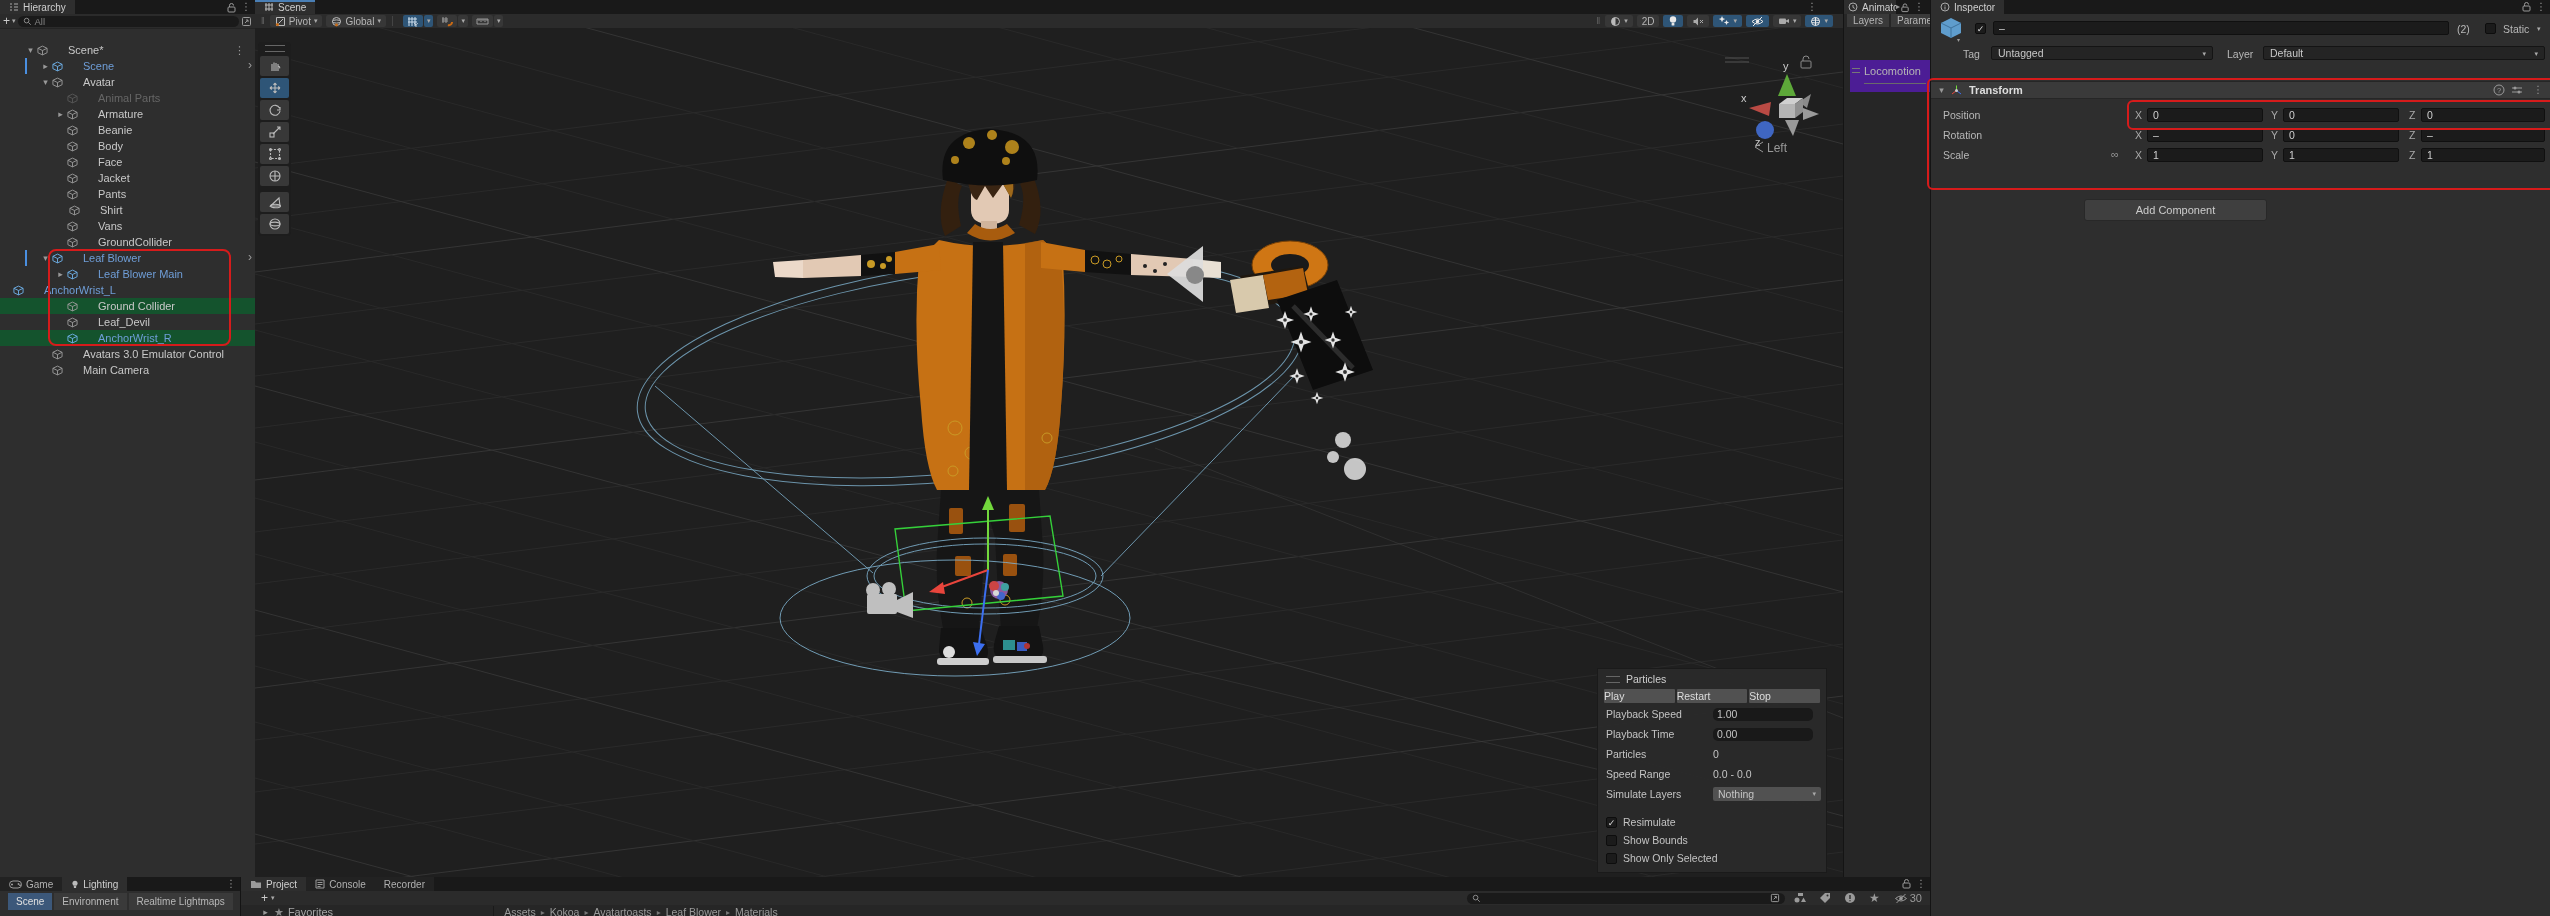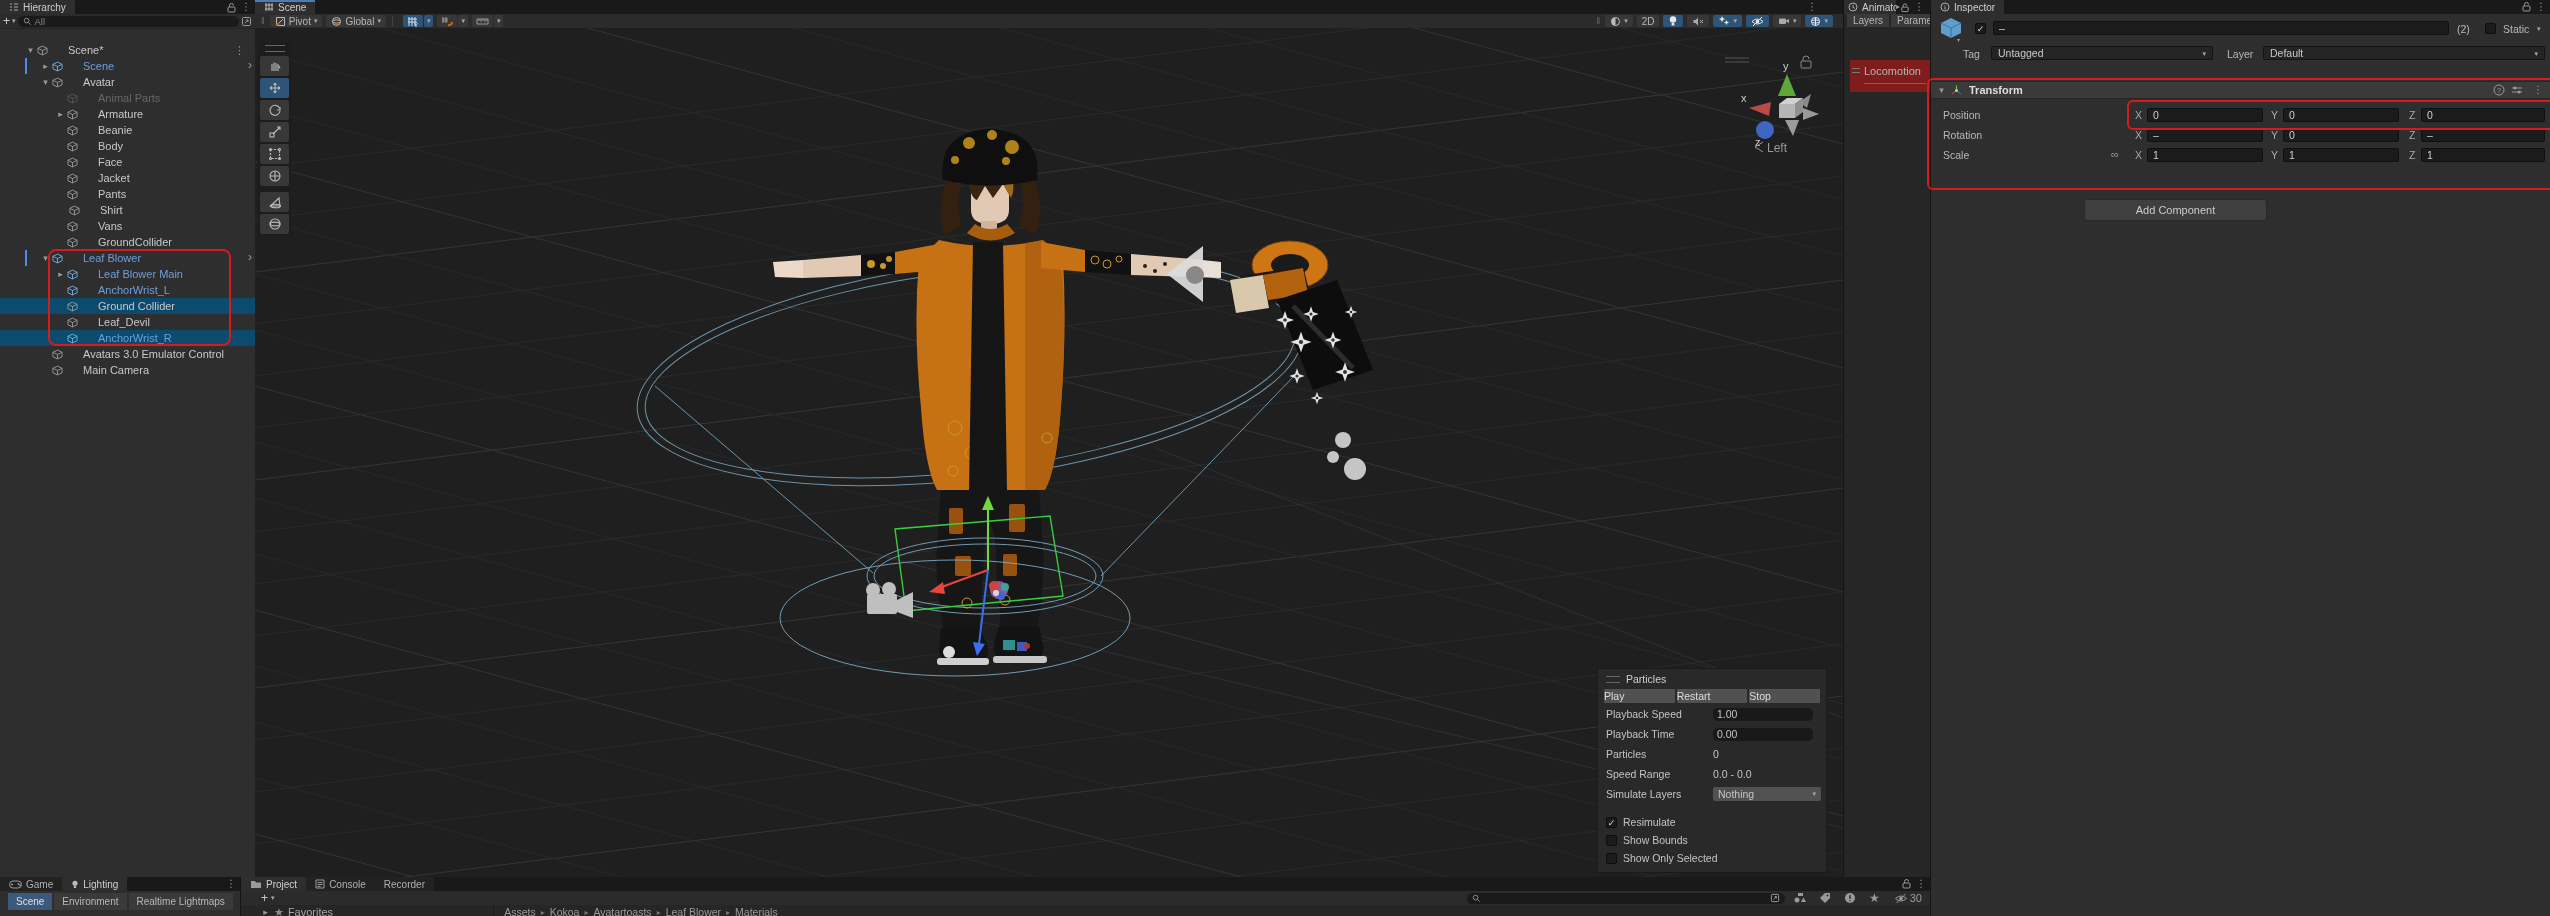--- a/index.html
+++ b/index.html
@@ -13,21 +13,21 @@
   .tab.focus::before{content:"";position:absolute;top:0;left:0;right:0;height:2px;background:#4a7fb5;}
   .kebab{color:#9a9a9a;padding:0 4px;font-size:10px;line-height:14px;}
   .icn{flex:none;}
   .icn *{vector-effect:non-scaling-stroke;}
   
   #hier{left:0;top:0;width:282px;height:877px;background:#2e2e2e;}
   #hier-tools{position:absolute;top:14px;left:0;width:255px;height:15px;background:#2b2b2b;display:flex;align-items:center;padding:0 3px;gap:2px;box-sizing:border-box;border-bottom:1px solid #242424;}
   .searchbox{flex:1;height:11px;background:#1a1a1a;border-radius:6px;display:flex;align-items:center;gap:3px;padding:0 5px;color:#858585;font-size:9.5px;}
   #hier-rows{position:absolute;top:42px;left:0;width:255px;}
   .hrow{position:relative;height:16px;display:flex;align-items:center;color:#c8c8c8;cursor:default;}
-  .hrow.sel{background:#0c4a6e;}
+  .hrow.sel{background:#14532d;}
   .fold{width:13px;flex:none;color:#999;font-size:9px;text-align:center;}
   .hlab{margin-left:20px;white-space:nowrap;}
   .bluet{color:#6f9ed8;} .dist{color:#666;}
   .bbar{position:absolute;left:25px;top:0;bottom:0;width:2px;background:#4a8fe0;}
   .rowkebab{position:absolute;right:10px;color:#9a9a9a;}
   .rowarrow{position:absolute;right:3px;color:#9a9a9a;font-size:12px;top:0;}
   .cube{width:11px;height:11px;flex:none;}
   .cube path{fill:none;stroke:#9a9a9a;stroke-width:1;}
   .cube.blue path{stroke:#6fb0e8;} .cube.dis path{stroke:#585858;}
   
@@ -260,21 +260,21 @@
         <div class="hrow" style="padding-left:54px">
 
     <span class="fold">▸</span>
     <svg class="cube blue " viewBox="0 0 12 12">
             <path d="M6 1.2 11 3.6 11 8.4 6 10.8 1 8.4 1 3.6Z"></path>
             <path d="M1 3.6 6 6 11 3.6M6 6 6 10.8"></path>
           </svg>
     <span class="hlab bluet">Leaf Blower Main</span>
 
   </div>
-        <div class="hrow" style="padding-left:54px">
+        <div class="hrow" style="">
 
     <span class="fold"></span>
     <svg class="cube blue " viewBox="0 0 12 12">
             <path d="M6 1.2 11 3.6 11 8.4 6 10.8 1 8.4 1 3.6Z"></path>
             <path d="M1 3.6 6 6 11 3.6M6 6 6 10.8"></path>
           </svg>
     <span class="hlab bluet">AnchorWrist_L</span>
 
   </div>
         <div class="hrow sel" style="padding-left:54px">
@@ -792,21 +792,21 @@
         <span style="white-space:nowrap">Animator</span>
       </div>
       <span style="color:#999;font-size:8px;line-height:14px;">▸</span>
       <svg class="icn" width="10" height="12" viewBox="0 0 11 12" style="margin-top:2px">
           <rect x="2" y="5" width="7" height="5" rx="1" fill="none" stroke="#9a9a9a"></rect>
           <path d="M3.5 5V3.5a2 2 0 0 1 4 0" fill="none" stroke="#9a9a9a"></path>
         </svg>
       <span class="kebab">⋮</span>
     </div>
     <div style="position:absolute;top:14px;left:0;width:87px;height:14px;background:#262626;padding-left:3px;box-sizing:border-box;white-space:nowrap;overflow:hidden;" id="animsubtabs"><span class="chip">Layers</span><span class="chip">Parameters</span></div>
-    <div style="position:absolute;top:60px;left:6px;width:90px;height:32px;background:#7f1d1d;text-align:center;">
+    <div style="position:absolute;top:60px;left:6px;width:90px;height:32px;background:#4c1d95;text-align:center;">
       <div style="position:absolute;left:2px;top:8px;width:8px;border-top:1px solid #777;border-bottom:1px solid #777;height:3px;"></div>
       <span style="position:absolute;left:14px;top:5px;color:#b5b5b5;font-size:11px;">Locomotion</span>
       <div style="position:absolute;left:14px;top:23px;width:62px;border-top:1px solid #6a6a6a;"></div>
     </div>
   </div>
 
   <div id="insp" class="abs">
     <div class="tabbar" style="left:0;top:0;width:619px;position:relative;">
       <div class="tab on">
         <svg class="icn" width="10" height="10" viewBox="0 0 10 10">

